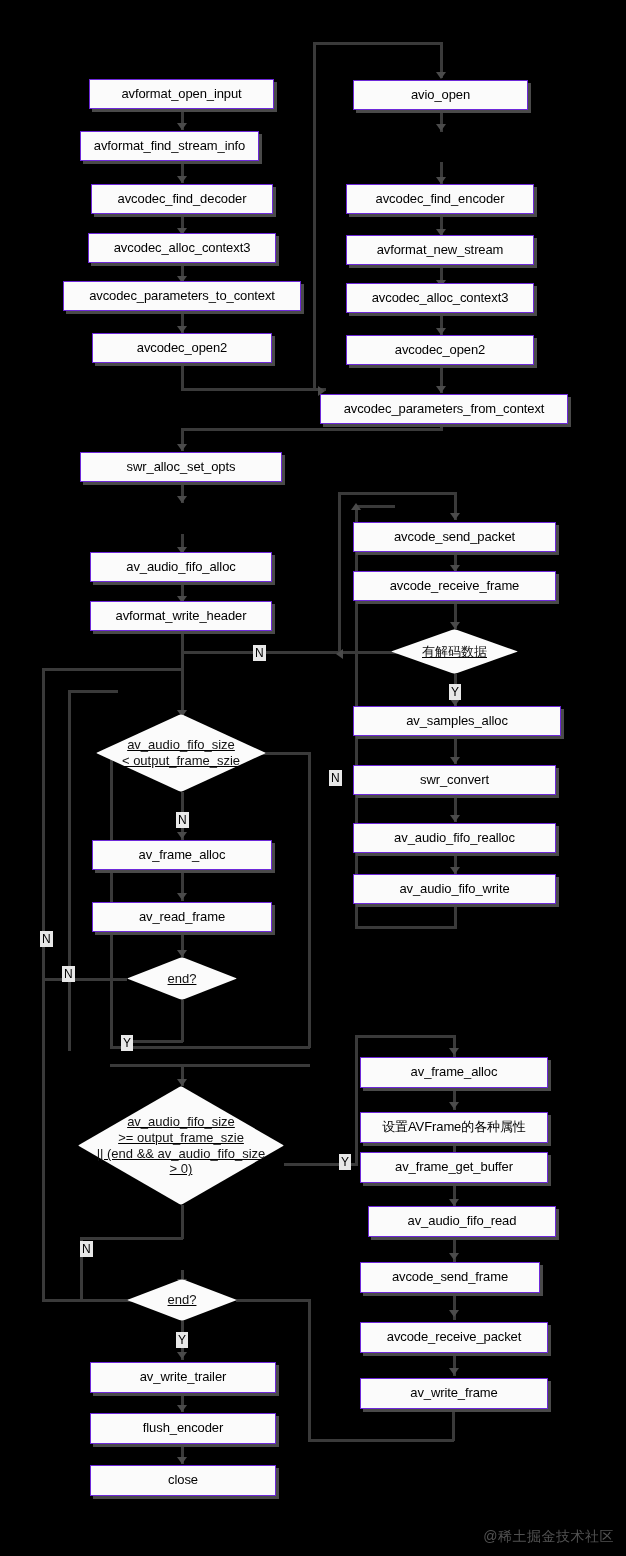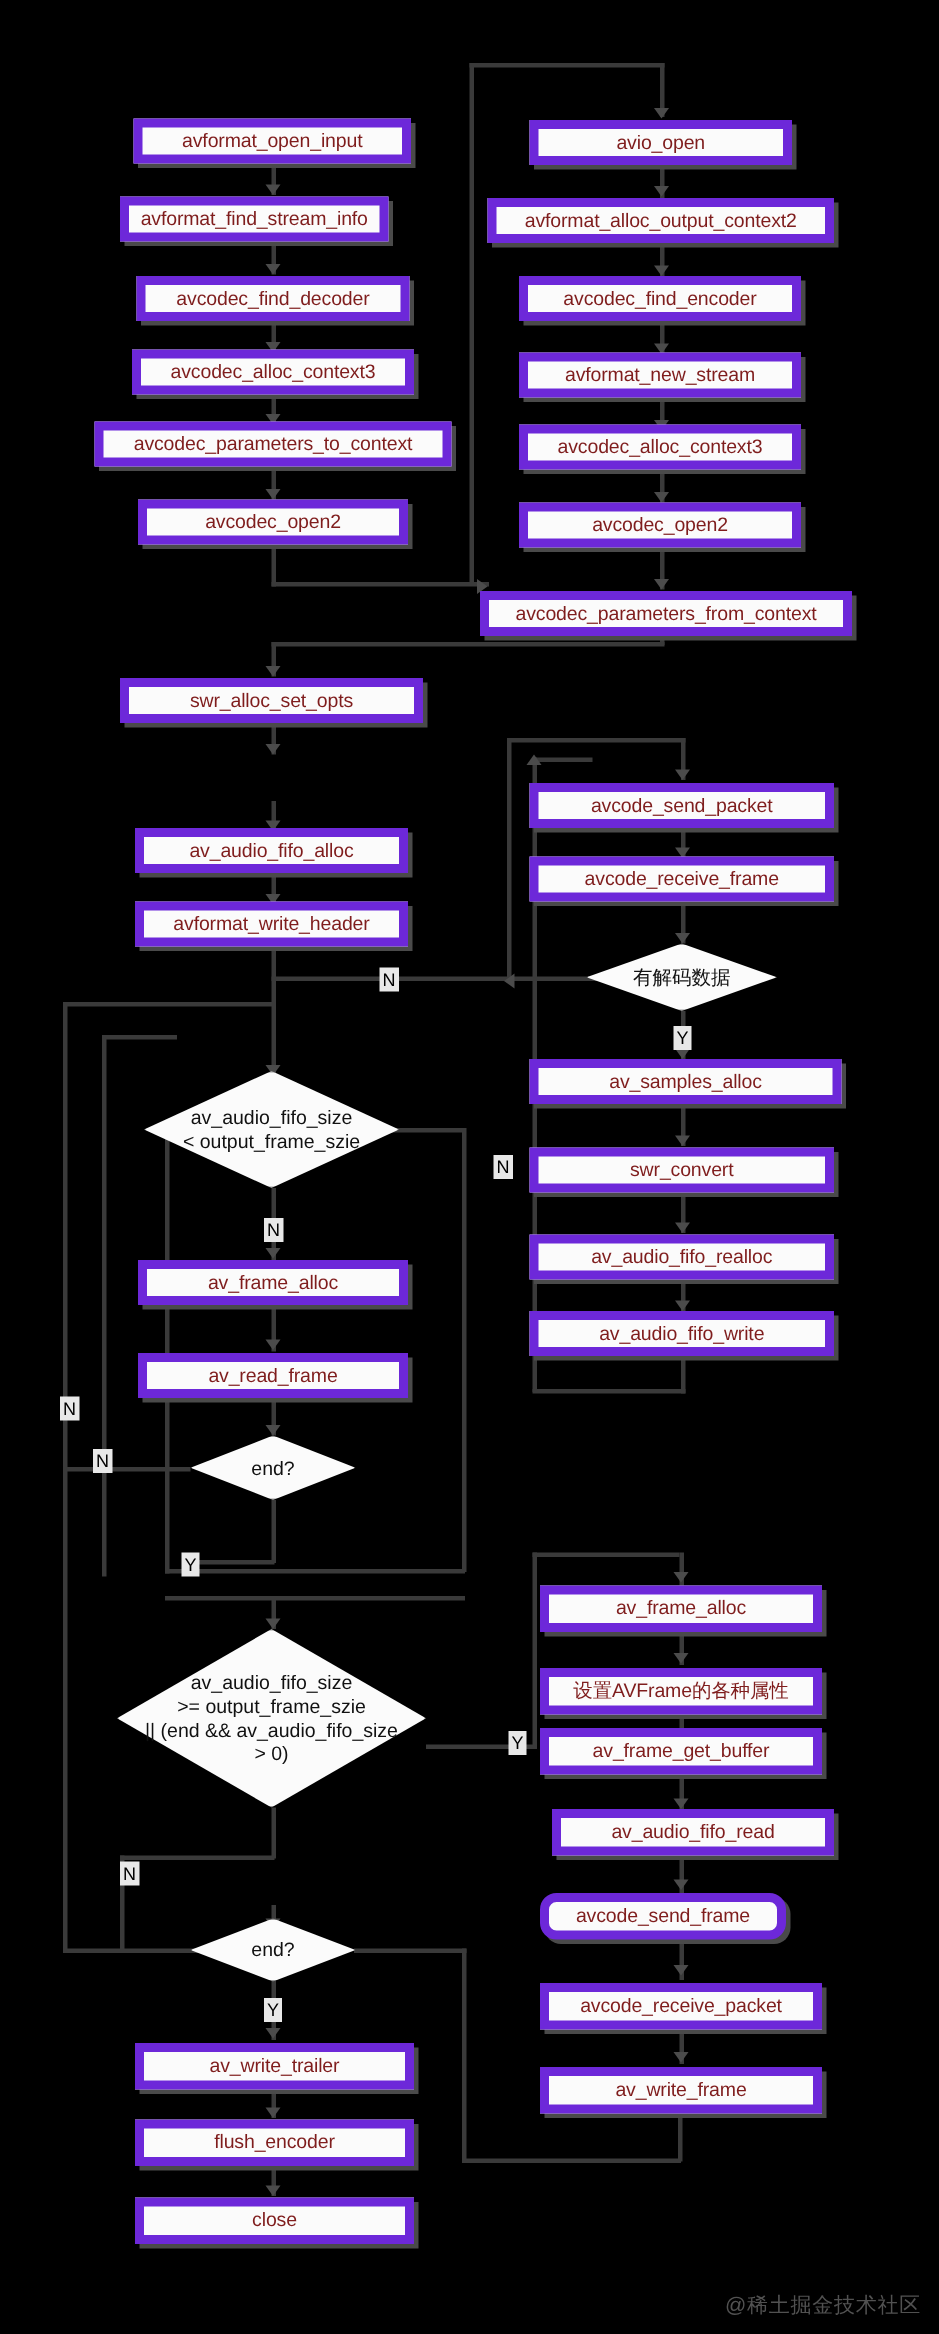--- a/index.html
+++ b/index.html
@@ -3,38 +3,39 @@
 <meta charset="utf-8">
 <style>
   html,body{margin:0;padding:0;background:#000;}
   body{font-family:"Liberation Sans","DejaVu Sans",sans-serif;}
   #stage{position:relative;width:626px;height:1556px;background:#000;overflow:hidden;}
 
   
   .node{
     position:absolute;
     background:#fbfbfb;
-    color:#7f1d1d;
-    border:6px solid #6d28d9;
+    color:#000000;
+    border:1px solid #6d28d9;
     box-shadow:3px 3px 0 0 #4a4a4a;
     display:flex;align-items:center;justify-content:center;
     text-align:center;
     font-size:13px;
     line-height:1.15;
     box-sizing:border-box;
     letter-spacing:-0.1px;
     white-space:nowrap;
   }
   .node.cjk{font-size:13px;}
 
   
   .diamond{
     position:absolute;
     display:flex;align-items:center;justify-content:flex-end;
     box-sizing:border-box;
+    text-decoration:underline;
   }
   .diamond .dshape{
     position:absolute;inset:0;
     background:#fbfbfb;
     border:1px solid #9a9a9a;
     -webkit-clip-path:polygon(50% 0,100% 50%,50% 100%,0 50%);
     clip-path:polygon(50% 0,100% 50%,50% 100%,0 50%);
     filter:drop-shadow(2px 2px 0 #4a4a4a);
   }
   .diamond .dtext{
@@ -235,21 +236,20 @@
   <div class="ar down" style="left:177px;top:1457px;"></div>
 
   <div class="node" style="left:89px;top:79px;width:185px;height:30px;">avformat_open_input</div>
   <div class="node" style="left:80px;top:131px;width:179px;height:30px;">avformat_find_stream_info</div>
   <div class="node" style="left:91px;top:184px;width:182px;height:30px;">avcodec_find_decoder</div>
   <div class="node" style="left:88px;top:233px;width:188px;height:30px;">avcodec_alloc_context3</div>
   <div class="node" style="left:63px;top:281px;width:238px;height:30px;">avcodec_parameters_to_context</div>
   <div class="node" style="left:92px;top:333px;width:180px;height:30px;">avcodec_open2</div>
 
   <div class="node" style="left:353px;top:80px;width:175px;height:30px;">avio_open</div>
-  <div class="node" style="left:325px;top:132px;width:231px;height:30px;">avformat_alloc_output_context2</div>
   <div class="node" style="left:346px;top:184px;width:188px;height:30px;">avcodec_find_encoder</div>
   <div class="node" style="left:346px;top:235px;width:188px;height:30px;">avformat_new_stream</div>
   <div class="node" style="left:346px;top:283px;width:188px;height:30px;">avcodec_alloc_context3</div>
   <div class="node" style="left:346px;top:335px;width:188px;height:30px;">avcodec_open2</div>
 
   <div class="node" style="left:320px;top:394px;width:248px;height:30px;">avcodec_parameters_from_context</div>
 
   <div class="node" style="left:80px;top:452px;width:202px;height:30px;">swr_alloc_set_opts</div>
   <div class="node" style="left:90px;top:552px;width:182px;height:30px;">av_audio_fifo_alloc</div>
   <div class="node" style="left:90px;top:601px;width:182px;height:30px;">avformat_write_header</div>
@@ -291,21 +291,21 @@
 
   <div class="diamond" style="left:127px;top:1279px;width:110px;height:42px;">
     <div class="dshape"></div>
     <div class="dtext">end?</div>
   </div>
 
   <div class="node" style="left:360px;top:1057px;width:188px;height:31px;">av_frame_alloc</div>
   <div class="node cjk" style="left:360px;top:1112px;width:188px;height:31px;">设置AVFrame的各种属性</div>
   <div class="node" style="left:360px;top:1152px;width:188px;height:31px;">av_frame_get_buffer</div>
   <div class="node" style="left:368px;top:1206px;width:188px;height:31px;">av_audio_fifo_read</div>
-  <div class="node" style="left:360px;top:1262px;width:164px;height:31px;border-radius:11px;">avcode_send_frame</div>
+  <div class="node" style="left:360px;top:1262px;width:180px;height:31px;">avcode_send_frame</div>
   <div class="node" style="left:360px;top:1322px;width:188px;height:31px;">avcode_receive_packet</div>
   <div class="node" style="left:360px;top:1378px;width:188px;height:31px;">av_write_frame</div>
 
   <div class="node" style="left:90px;top:1362px;width:186px;height:31px;">av_write_trailer</div>
   <div class="node" style="left:90px;top:1413px;width:186px;height:31px;">flush_encoder</div>
   <div class="node" style="left:90px;top:1465px;width:186px;height:31px;">close</div>
 
   <div class="blabel" style="left:253px;top:645px;">N</div>
   <div class="blabel" style="left:449px;top:684px;">Y</div>
   <div class="blabel" style="left:329px;top:770px;">N</div>

